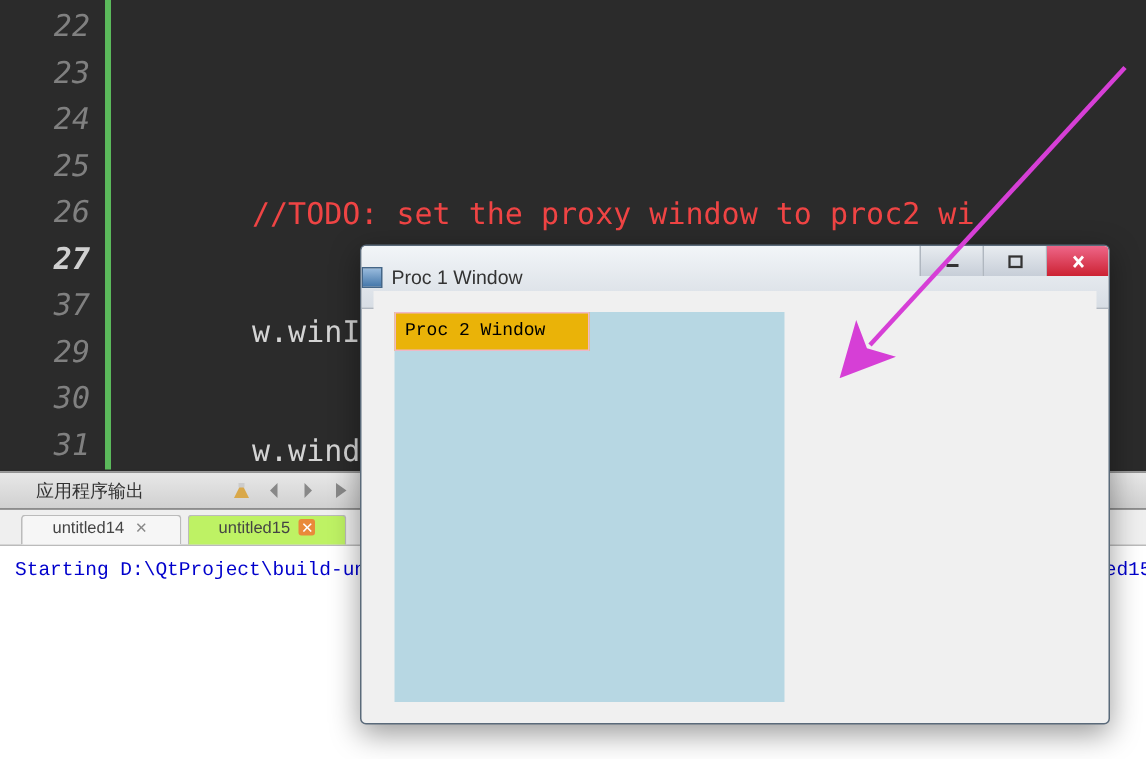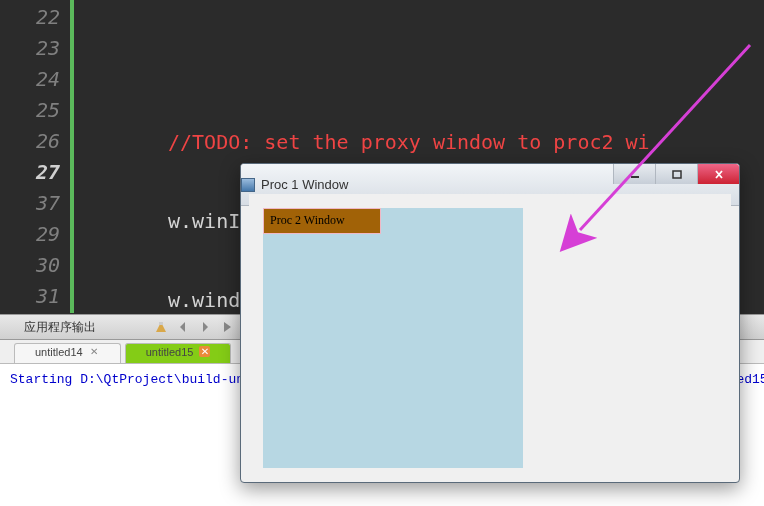--- a/index.html
+++ b/index.html
@@ -90,21 +90,21 @@
     border: 1px solid #bbb;
     border-bottom: none;
     border-radius: 3px 3px 0 0;
     font-family: sans-serif;
     font-size: 11px;
     display: flex; align-items: flex-start;
     color: #444;
     margin-right: 4px;
     gap: 6px;
   }
-  .tab.active { background: #84cc16; margin-top: 28px; }
+  .tab.active { background: #bef264; margin-top: 28px; }
   .tab .x {
     width: 11px; height: 11px;
     display: inline-flex; align-items: center; justify-content: center;
     font-size: 10px;
   }
   .tab .x.orange { background: #e98a3a; color: #fff; border-radius: 2px; }
   .tab .x.grey { color: #888; }
 
   .output-body {
     position: absolute;
@@ -174,23 +174,23 @@
   }
   .child-win {
     position: absolute;
     top: 14px; left: 14px;
     width: 260px; height: 260px;
     background: #b7d7e3;
   }
   .child-title {
     position: absolute;
     top: 0; left: 0;
-    width: 118px; height: 26px;
-    background: #a16207;
-    font-family: Liberation Serif, serif;
+    width: 130px; height: 26px;
+    background: #eab308;
+    font-family: Liberation Mono, monospace;
     font-size: 12px;
     padding: 4px 6px;
     color: #000;
     border: 1px solid #efb8c6;
   }
 
   
   .arrow {
     position: absolute;
     top: 40px; left: 555px;

